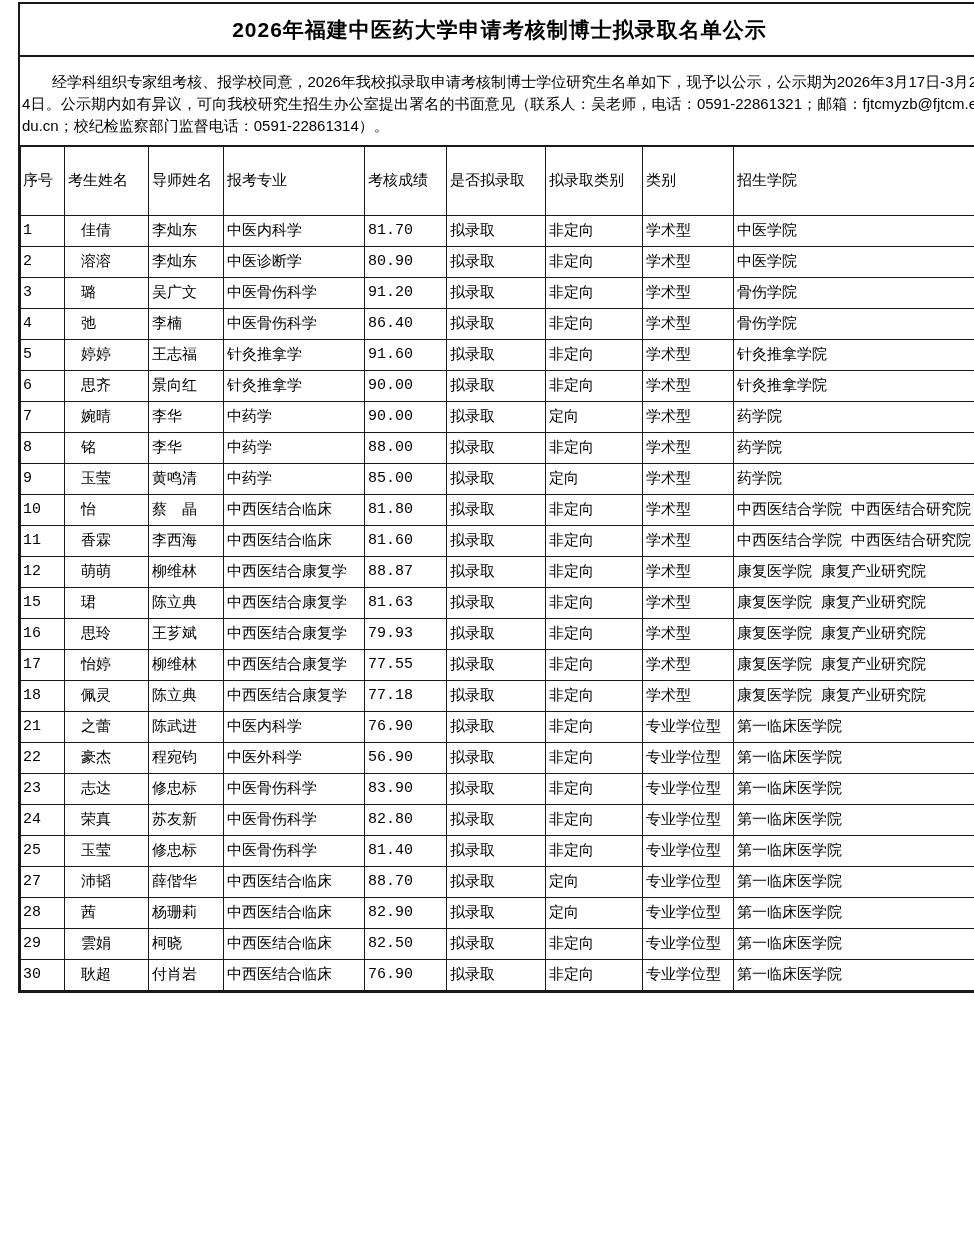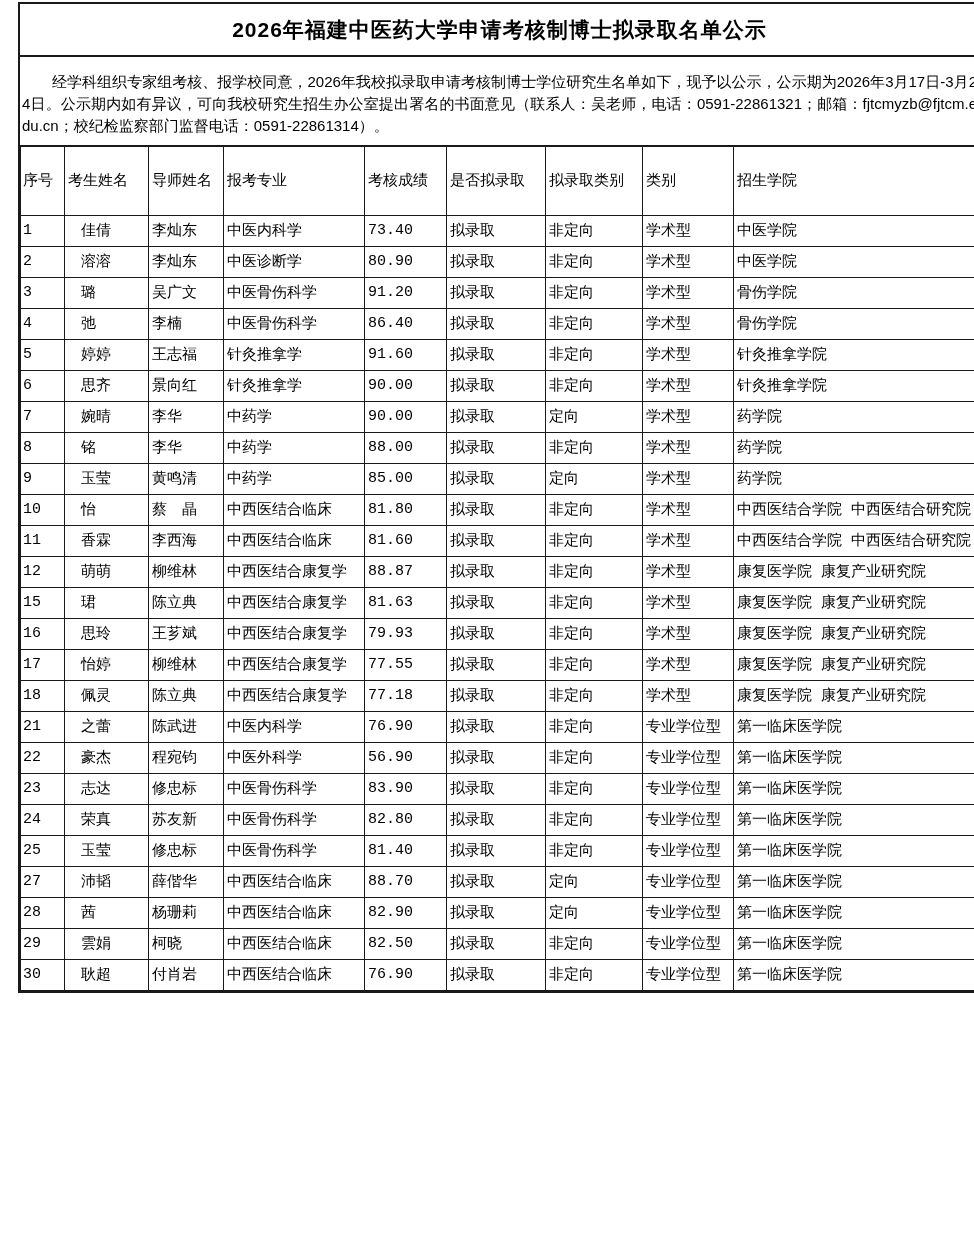--- a/index.html
+++ b/index.html
@@ -103,21 +103,21 @@
           <th class="c-type">类别</th>
           <th class="c-college">招生学院</th>
         </tr>
     </thead>
     <tbody>
         <tr>
           <td class="c-index">1</td>
           <td class="c-student-name">佳倩</td>
           <td class="c-supervisor-name">李灿东</td>
           <td class="c-major">中医内科学</td>
-          <td class="c-score">73.40</td>
+          <td class="c-score">81.70</td>
           <td class="c-admitted">拟录取</td>
           <td class="c-admission-category">非定向</td>
           <td class="c-type">学术型</td>
           <td class="c-college">中医学院</td>
         </tr>
         <tr>
           <td class="c-index">2</td>
           <td class="c-student-name">溶溶</td>
           <td class="c-supervisor-name">李灿东</td>
           <td class="c-major">中医诊断学</td>

